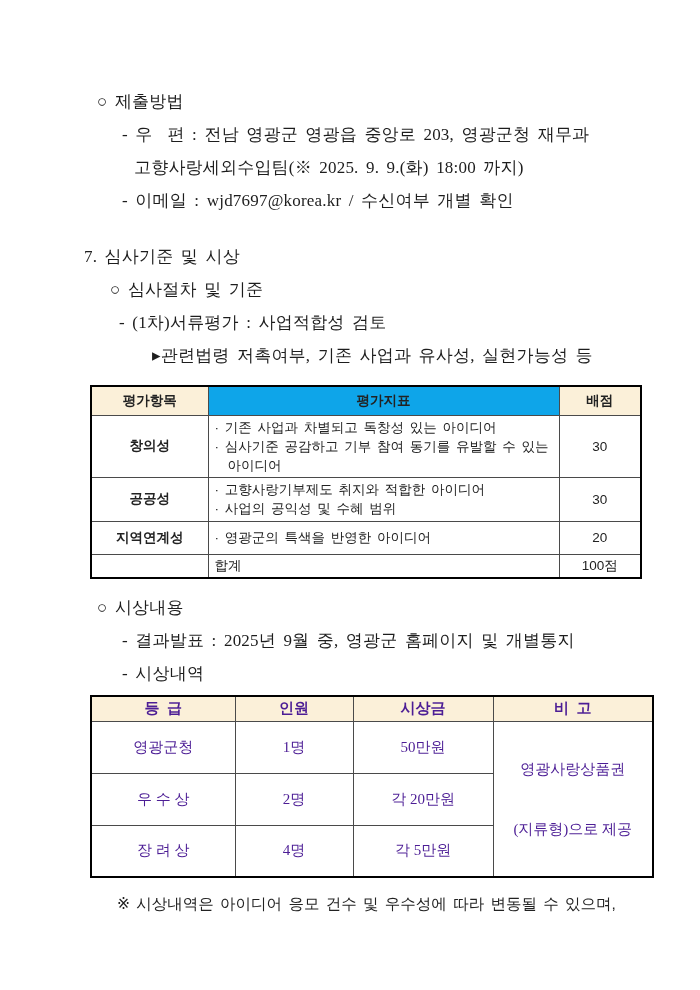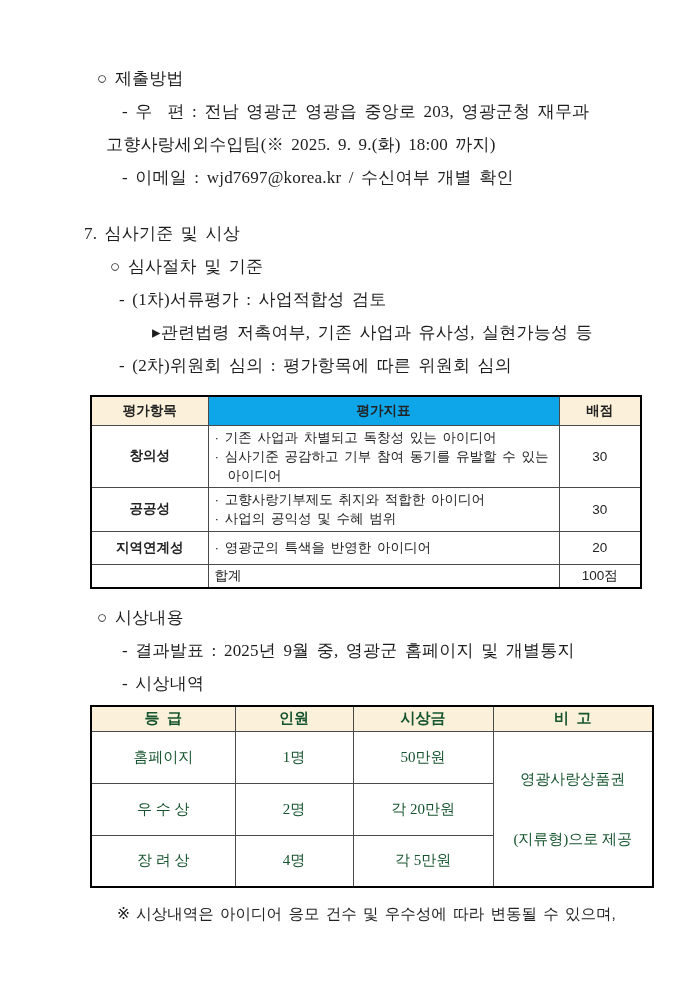--- a/index.html
+++ b/index.html
@@ -5,34 +5,34 @@
   * { margin:0; padding:0; box-sizing:border-box; }
   html,body { background:#ffffff; }
   .page {
     position:relative;
     width:656px; height:990px;
     margin:0 auto;
     background:#ffffff;
     overflow:hidden;
     color:#1d1d1d;
     font-family:"Liberation Serif","DejaVu Serif",serif;
-    padding-top:62px;
+    padding-top:85px;
   }
   .line {
     display:block;
     white-space:pre;
     font-size:17px;
     line-height:33px;
     height:33px;
     word-spacing:3px;
     letter-spacing:0.2px;
   }
   .indent-heading1 { margin-left:75px; }
   .indent-sub     { margin-left:100px; }
-  .indent-cont    { margin-left:84px; }
+  .indent-cont    { margin-left:112px; }
   .indent-sect    { margin-left:62px; }
   .indent-heading2{ margin-left:88px; }
   .indent-step    { margin-left:97px; }
   .indent-bullet  { margin-left:130px; }
   .sect-gap  { margin-top:23px; }
 
   
   table { border-collapse:collapse; table-layout:fixed; }
   .eval-table {
     margin:13px 0 8px 68px;
@@ -60,21 +60,21 @@
   .ind { padding-left:13px; text-indent:-13px; line-height:19px; word-spacing:2px; }
   .total-label { text-align:left; font-weight:normal; }
   .total-score { text-align:center; font-weight:normal; }
 
   
   .award-table {
     margin:5px 0 0 68px;
     width:562px;
     font-family:"Liberation Serif","DejaVu Serif",serif;
     font-size:15px;
-    color:#14532d;
+    color:#4c1d95;
     border:2px solid #000;
   }
   .award-table td, .award-table th {
     border:1px solid #4a4a4a;
     text-align:center;
     vertical-align:middle;
     white-space:pre;
     padding:0 4px;
   }
   .award-table th { font-weight:bold; }
@@ -105,21 +105,20 @@
 
   <span class="line indent-heading1">○ 제출방법</span>
   <span class="line indent-sub">- 우  편 : 전남 영광군 영광읍 중앙로 203, 영광군청 재무과</span>
   <span class="line indent-cont">고향사랑세외수입팀(※ 2025. 9. 9.(화) 18:00 까지)</span>
   <span class="line indent-sub">- 이메일 : wjd7697@korea.kr / 수신여부 개별 확인</span>
 
   <span class="line indent-sect sect-gap">7. 심사기준 및 시상</span>
   <span class="line indent-heading2">○ 심사절차 및 기준</span>
   <span class="line indent-step">- (1차)서류평가 : 사업적합성 검토</span>
   <span class="line indent-bullet">▸관련법령 저촉여부, 기존 사업과 유사성, 실현가능성 등</span>
-  <span class="line indent-step">- (2차)위원회 심의 : 평가항목에 따른 위원회 심의</span>
 
   <table class="eval-table">
     <tbody>
         <tr class="hdr-row">
       <th class="col-item hdr-bg" style="background-color: rgb(251, 240, 217);">평가항목</th>
       <th class="col-ind hdr-bg" style="background-color: #0ea5e9;">평가지표</th>
       <th class="col-score hdr-bg" style="background-color: rgb(251, 240, 217);">배점</th>
     </tr>
     <tr class="row-1">
       <td class="col-item">창의성</td>
@@ -158,21 +157,21 @@
 
   <table class="award-table">
     <tbody>
         <tr class="a-hdr">
       <th class="ac-grade hdr-bg" style="background-color: rgb(251, 240, 217);">등  급</th>
       <th class="ac-count hdr-bg" style="background-color: rgb(251, 240, 217);">인원</th>
       <th class="ac-prize hdr-bg" style="background-color: rgb(251, 240, 217);">시상금</th>
       <th class="ac-remark hdr-bg" style="background-color: rgb(251, 240, 217);">비  고</th>
     </tr>
     <tr class="a-row">
-      <td class="ac-grade">홈페이지</td>
+      <td class="ac-grade">영광군청</td>
       <td class="ac-count">1명</td>
       <td class="ac-prize">50만원</td>
       <td class="ac-remark" rowspan="3">
         <div class="remark-line">영광사랑상품권</div>
         <div class="remark-line">(지류형)으로 제공</div>
       </td>
     </tr>
     <tr class="a-row">
       <td class="ac-grade">우 수 상</td>
       <td class="ac-count">2명</td>

